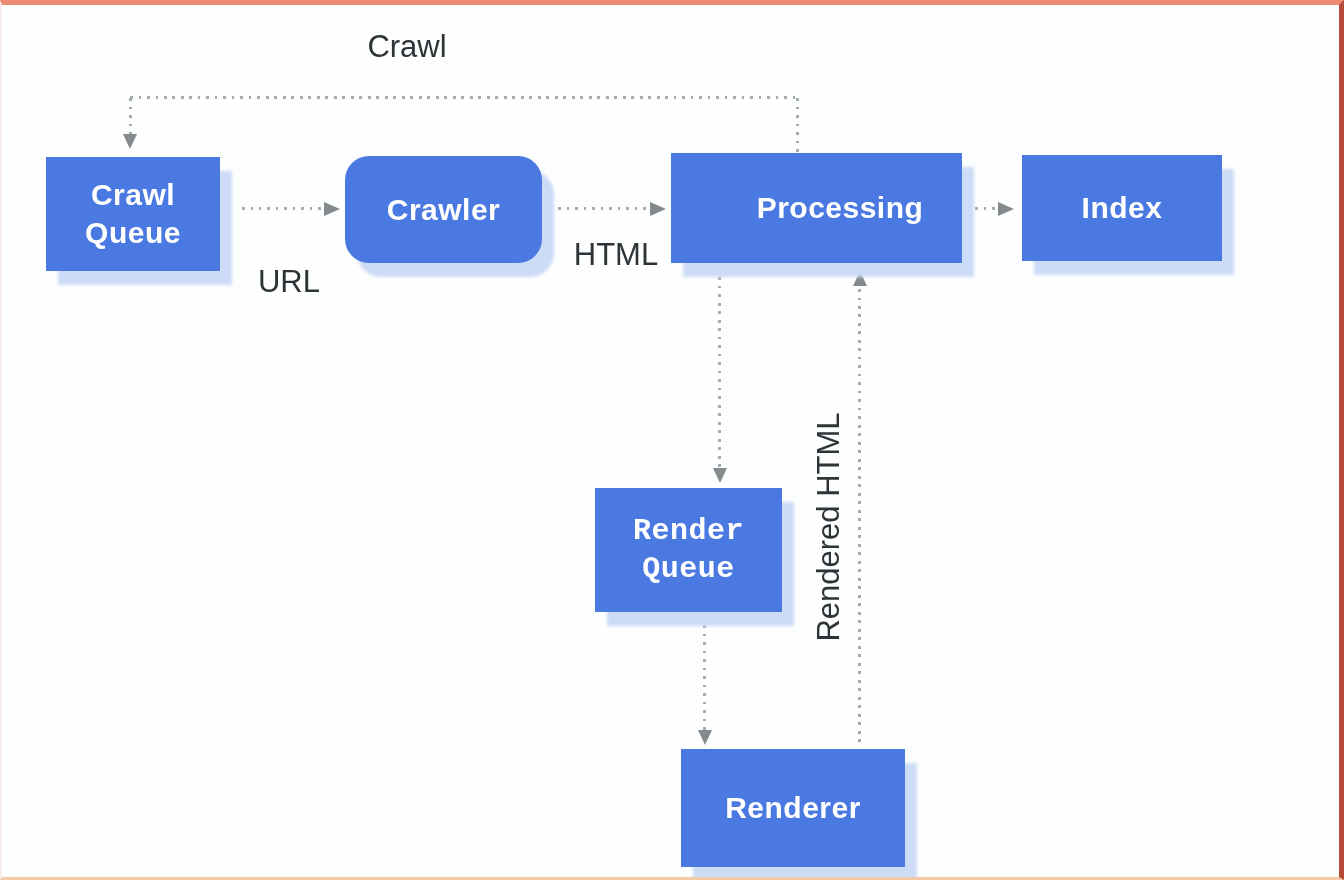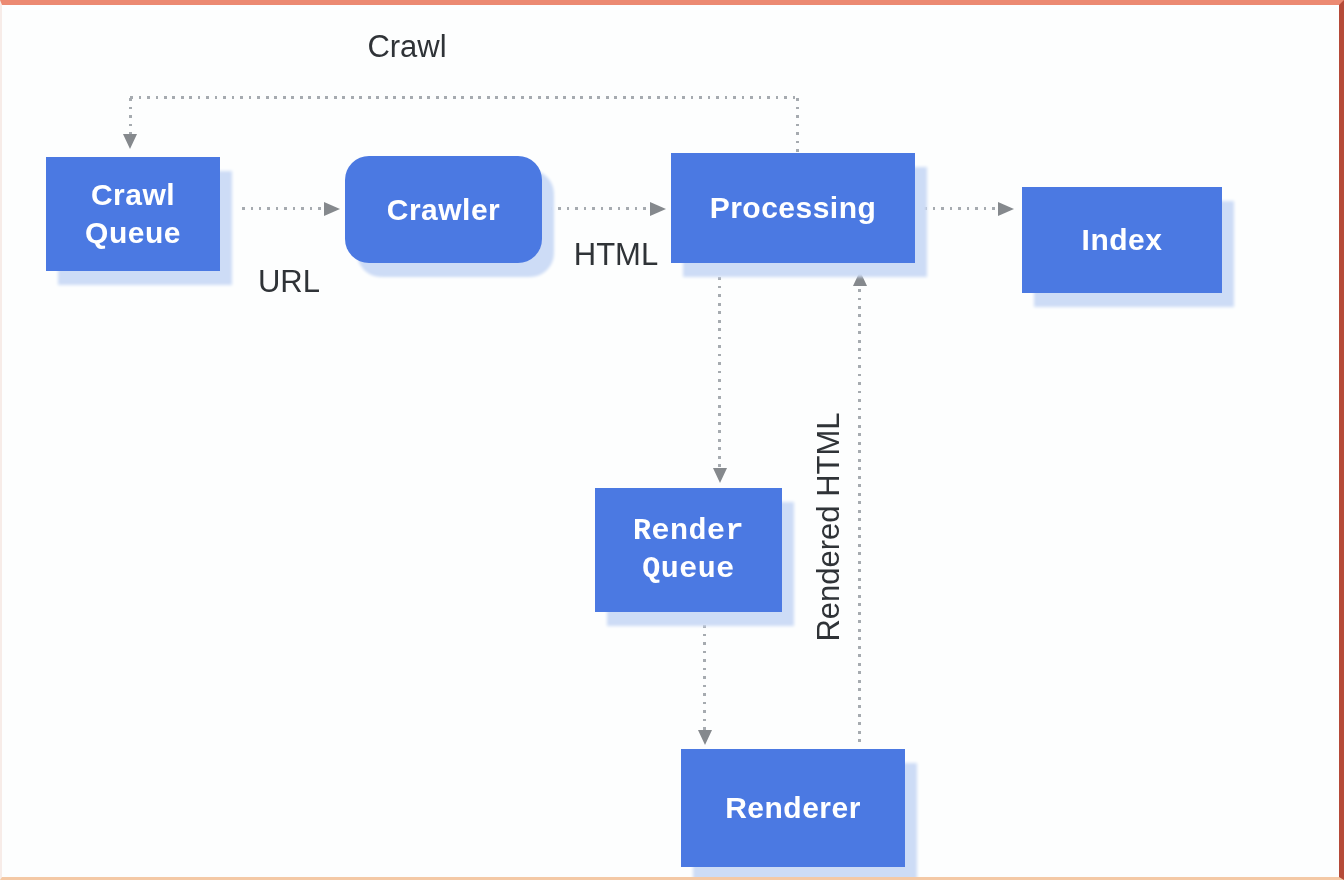--- a/index.html
+++ b/index.html
@@ -102,25 +102,25 @@
 
   <div class="node" style="left:44px;top:152px;width:174px;height:114px;">
     <span>Crawl
 Queue</span>
   </div>
 
   <div class="node" style="left:343px;top:151px;width:197px;height:107px;border-radius:24px;">
     <span>Crawler</span>
   </div>
 
-  <div class="node" style="left:669px;top:148px;width:244px;height:110px;">
+  <div class="node" style="left:669px;top:148px;width:244px;height:110px;padding-left:47px;">
     <span>Processing</span>
   </div>
 
-  <div class="node" style="left:1020px;top:150px;width:200px;height:106px;margin-top:32px;">
+  <div class="node" style="left:1020px;top:150px;width:200px;height:106px;">
     <span>Index</span>
   </div>
 
   <div class="node" style="left:593px;top:483px;width:187px;height:124px;font-family:Liberation Mono, monospace;">
     <span>Render
 Queue</span>
   </div>
 
   <div class="node" style="left:679px;top:744px;width:224px;height:118px;">
     <span>Renderer</span>

